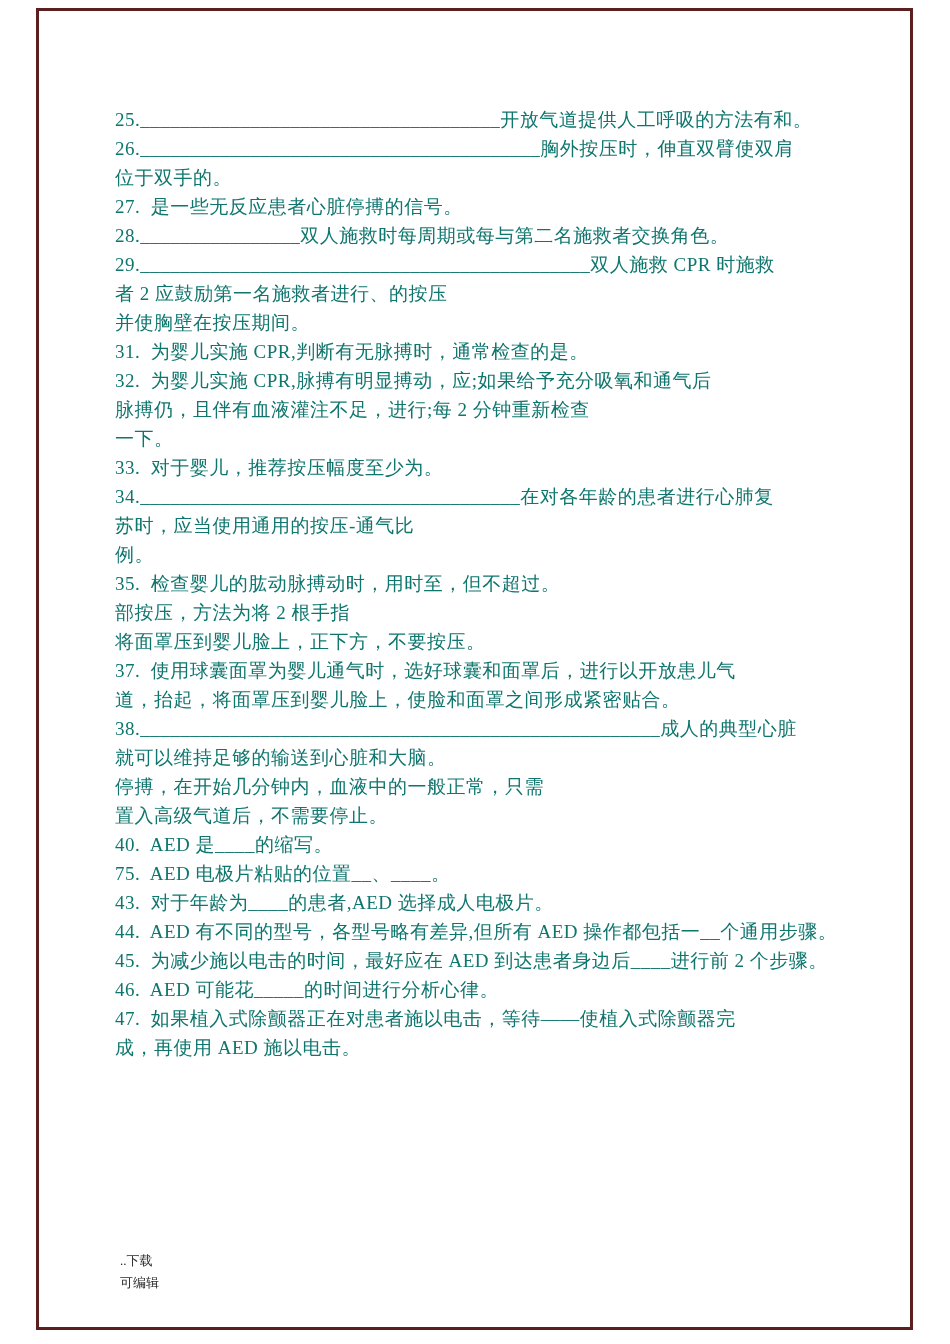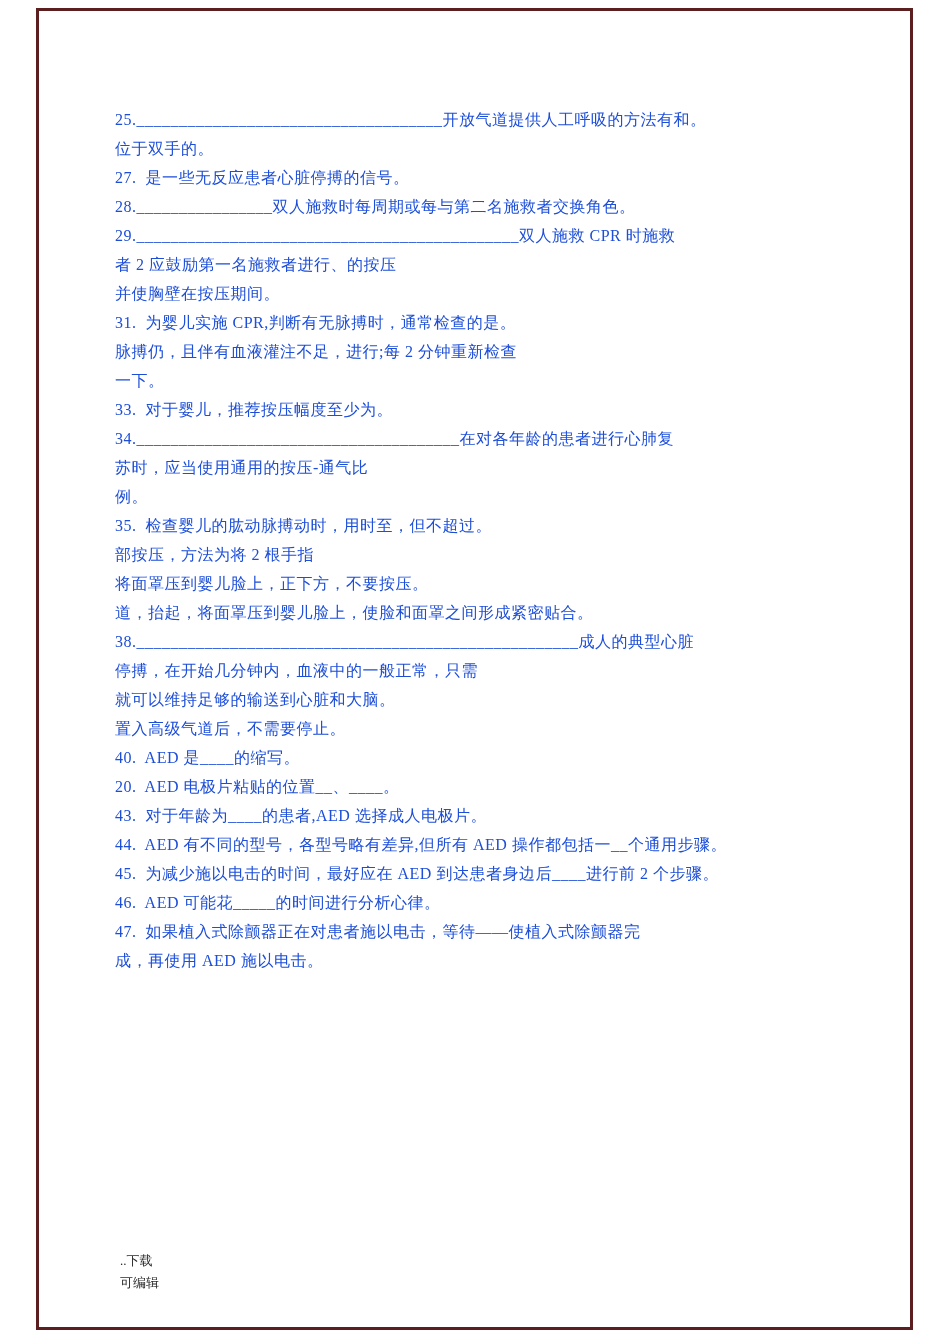--- a/index.html
+++ b/index.html
@@ -25,65 +25,68 @@
     box-sizing: border-box;
   }
   .content {
     position: absolute;
     left: 115px;
     top: 105px;
     width: 760px;
   }
   .line {
     white-space: pre;
-    font-size: 16px;
+    font-size: 19px;
     line-height: 29px;
     letter-spacing: 0.5px;
-    color: #1d4ed8;
+    color: #0f766e;
   }
   .footer {
     position: absolute;
     left: 120px;
     top: 1250px;
     font-size: 13px;
     line-height: 22px;
     color: #2a2a2a;
   }
   .footer div { white-space: pre; }
 </style>
 </head>
 <body>
 
 <div class="page-border" style="border-color: rgb(91, 31, 31);"></div>
 
 <div class="content">
     <div class="line">25.____________________________________开放气道提供人工呼吸的方法有和。</div>
+    <div class="line">26.________________________________________胸外按压时，伸直双臂使双肩</div>
     <div class="line">位于双手的。</div>
     <div class="line">27.  是一些无反应患者心脏停搏的信号。</div>
     <div class="line">28.________________双人施救时每周期或每与第二名施救者交换角色。</div>
     <div class="line">29._____________________________________________双人施救 CPR 时施救</div>
     <div class="line">者 2 应鼓励第一名施救者进行、的按压</div>
     <div class="line">并使胸壁在按压期间。</div>
     <div class="line">31.  为婴儿实施 CPR,判断有无脉搏时，通常检查的是。</div>
+    <div class="line">32.  为婴儿实施 CPR,脉搏有明显搏动，应;如果给予充分吸氧和通气后</div>
     <div class="line">脉搏仍，且伴有血液灌注不足，进行;每 2 分钟重新检查</div>
     <div class="line">一下。</div>
     <div class="line">33.  对于婴儿，推荐按压幅度至少为。</div>
     <div class="line">34.______________________________________在对各年龄的患者进行心肺复</div>
     <div class="line">苏时，应当使用通用的按压-通气比</div>
     <div class="line">例。</div>
     <div class="line">35.  检查婴儿的肱动脉搏动时，用时至，但不超过。</div>
     <div class="line">部按压，方法为将 2 根手指</div>
     <div class="line">将面罩压到婴儿脸上，正下方，不要按压。</div>
+    <div class="line">37.  使用球囊面罩为婴儿通气时，选好球囊和面罩后，进行以开放患儿气</div>
     <div class="line">道，抬起，将面罩压到婴儿脸上，使脸和面罩之间形成紧密贴合。</div>
     <div class="line">38.____________________________________________________成人的典型心脏</div>
+    <div class="line">就可以维持足够的输送到心脏和大脑。</div>
     <div class="line">停搏，在开始几分钟内，血液中的一般正常，只需</div>
-    <div class="line">就可以维持足够的输送到心脏和大脑。</div>
     <div class="line">置入高级气道后，不需要停止。</div>
     <div class="line">40.  AED 是____的缩写。</div>
-    <div class="line">20.  AED 电极片粘贴的位置__、____。</div>
+    <div class="line">75.  AED 电极片粘贴的位置__、____。</div>
     <div class="line">43.  对于年龄为____的患者,AED 选择成人电极片。</div>
     <div class="line">44.  AED 有不同的型号，各型号略有差异,但所有 AED 操作都包括一__个通用步骤。</div>
     <div class="line">45.  为减少施以电击的时间，最好应在 AED 到达患者身边后____进行前 2 个步骤。</div>
     <div class="line">46.  AED 可能花_____的时间进行分析心律。</div>
     <div class="line">47.  如果植入式除颤器正在对患者施以电击，等待——使植入式除颤器完</div>
     <div class="line">成，再使用 AED 施以电击。</div>
   </div>
 
 <div class="footer">
   <div>..下载</div>

